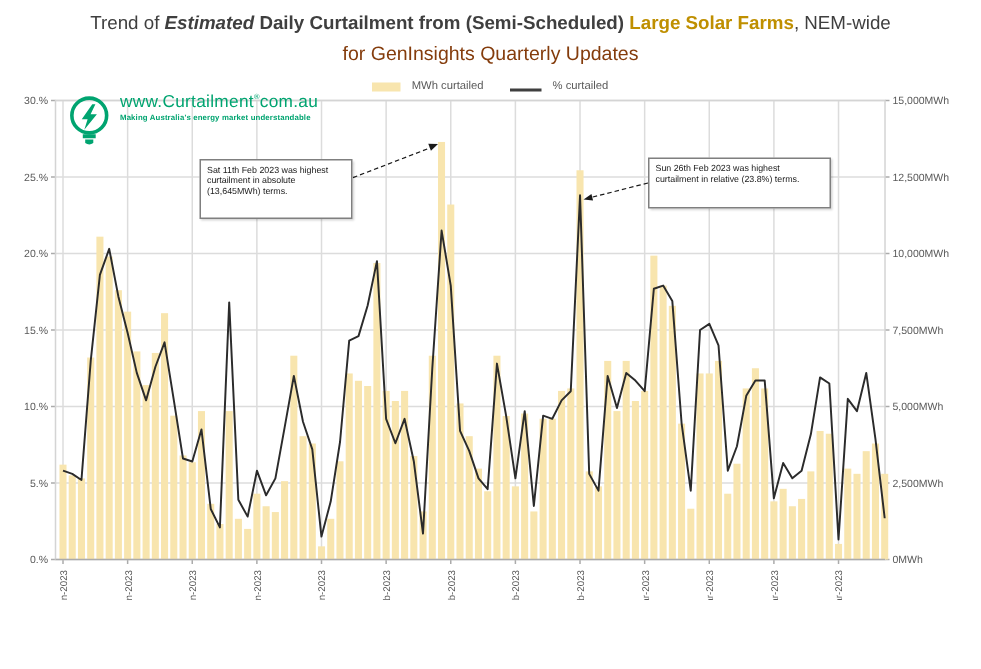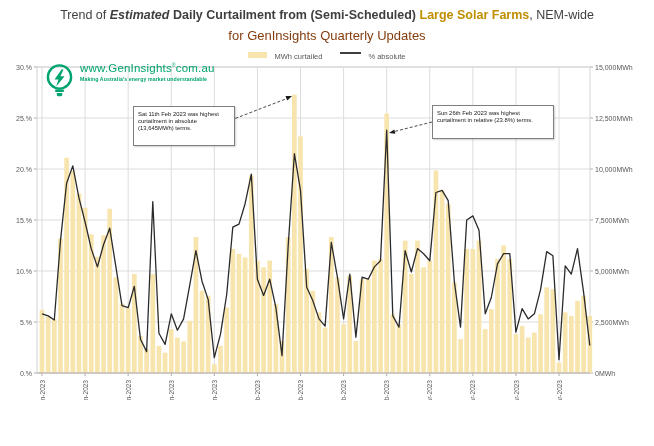--- a/index.html
+++ b/index.html
@@ -6,21 +6,21 @@
   .canvas{position:relative;width:654px;height:400px;background:#fff;overflow:hidden;
           font-family:"Liberation Sans",sans-serif;border-radius:21px;}
   .title{position:absolute;top:8px;left:0;width:100%;text-align:center;
          font-size:12.5px;color:#3f3f3f;white-space:nowrap;}
   .title .seg-bold{font-weight:700;}
   .title em{font-weight:700;font-style:italic;}
   .title .seg-gold{font-weight:700;}
   .subtitle{position:absolute;top:28px;left:0;width:100%;text-align:center;
             font-size:13px;}
   .legend{position:absolute;top:52px;left:0;width:100%;display:flex;
-          justify-content:center;align-items:flex-start;gap:6px;font-size:7.5px;color:#595959;}
+          justify-content:center;align-items:flex-end;gap:6px;font-size:7.5px;color:#595959;}
   .legend .swatch{display:inline-block;width:19px;height:6px;}
   .legend .linesample{display:inline-block;width:21px;height:0;border-top:2px solid #3f3f3f;margin-left:12px;}
   .legend .lgl{padding-left:1px;}
   svg#chart{position:absolute;left:0;top:0;}
   .logo{position:absolute;left:44px;top:63px;display:flex;align-items:flex-start;gap:5px;z-index:3;}
   .logo .ltext{line-height:1;}
   .logo .url{font-size:11.5px;letter-spacing:.2px;}
   .logo .url sup{font-size:5px;}
   .logo .tagline{font-size:5.2px;font-weight:700;margin-top:2.5px;letter-spacing:.1px;}
   .ann{position:absolute;background:#fff;border:1px solid #7f7f7f;color:#1a1a1a;
@@ -34,21 +34,21 @@
 <div class="canvas">
 
   <div class="title"><span>Trend of </span><em>Estimated</em><span class="seg-bold"> Daily Curtailment from (Semi-Scheduled) </span><span class="seg-gold" id="gold-seg" style="color: rgb(191, 143, 0);">Large Solar Farms</span><span>, NEM-wide</span></div>
 
   <div class="subtitle" id="subtitle" style="color: rgb(132, 60, 12);">for GenInsights Quarterly Updates</div>
 
   <div class="legend">
     <span class="swatch" id="legend-swatch" style="background: rgb(248, 229, 174);"></span>
       <span class="lgl">MWh curtailed</span>
       <span class="linesample"></span>
-      <span class="lgl">% absolute</span>
+      <span class="lgl">% curtailed</span>
   </div>
 
   <svg id="chart" width="654" height="446">
       <line x1="34" y1="373" x2="37" y2="373" stroke="#ABABAB" stroke-width="1"></line>
       <line x1="590" y1="373" x2="593" y2="373" stroke="#ABABAB" stroke-width="1"></line>
       <text x="32" y="375.5" text-anchor="end" font-size="7" fill="#595959">0.%</text>
       <text x="595" y="375.5" font-size="7" fill="#595959">0MWh</text>
       <line x1="37" y1="322" x2="590" y2="322" stroke="#DCDCDC" stroke-width="1"></line>
       <line x1="34" y1="322" x2="37" y2="322" stroke="#ABABAB" stroke-width="1"></line>
       <line x1="590" y1="322" x2="593" y2="322" stroke="#ABABAB" stroke-width="1"></line>
@@ -217,21 +217,21 @@
       <polygon points="389,133 394.3,129.4 395.4,133.7" fill="#1a1a1a"></polygon>
     </svg>
 
   <div class="logo" id="logo">
     <svg width="31" height="37" viewBox="0 0 31 37">
       <circle cx="15.5" cy="14" r="11.6" fill="none" stroke="#00A470" stroke-width="2.4"></circle>
       <path d="M17.5 6.5 L10.5 16.5 L14.4 16.5 L12.2 23.5 L20.6 13.2 L16.4 13.2 L19.6 6.5 Z" fill="#00A470"></path>
       <path d="M11.2 26.5 h8.6 v2.6 h-8.6 Z M12.8 30.0 h5.4 v2.4 q-2.7 1.8 -5.4 0 Z" fill="#00A470"></path>
     </svg>
     <div class="ltext">
-      <div class="url" id="logo-url" style="color: rgb(0, 164, 112);"><span>www.GenInsights</span><sup>®</sup><span>com.au</span></div>
+      <div class="url" id="logo-url" style="color: rgb(0, 164, 112);"><span>www.Curtailment</span><sup>®</sup><span>com.au</span></div>
       <div class="tagline" id="logo-tagline" style="color: rgb(0, 164, 112);">Making Australia's energy market understandable</div>
     </div>
   </div>
 
   <div class="ann ann1">Sat 11th Feb 2023 was highest curtailment in absolute (13,645MWh) terms.</div>
   <div class="ann ann2">Sun 26th Feb 2023 was highest curtailment in relative (23.8%) terms.</div>
 
 </div>
 
 </body></html>

